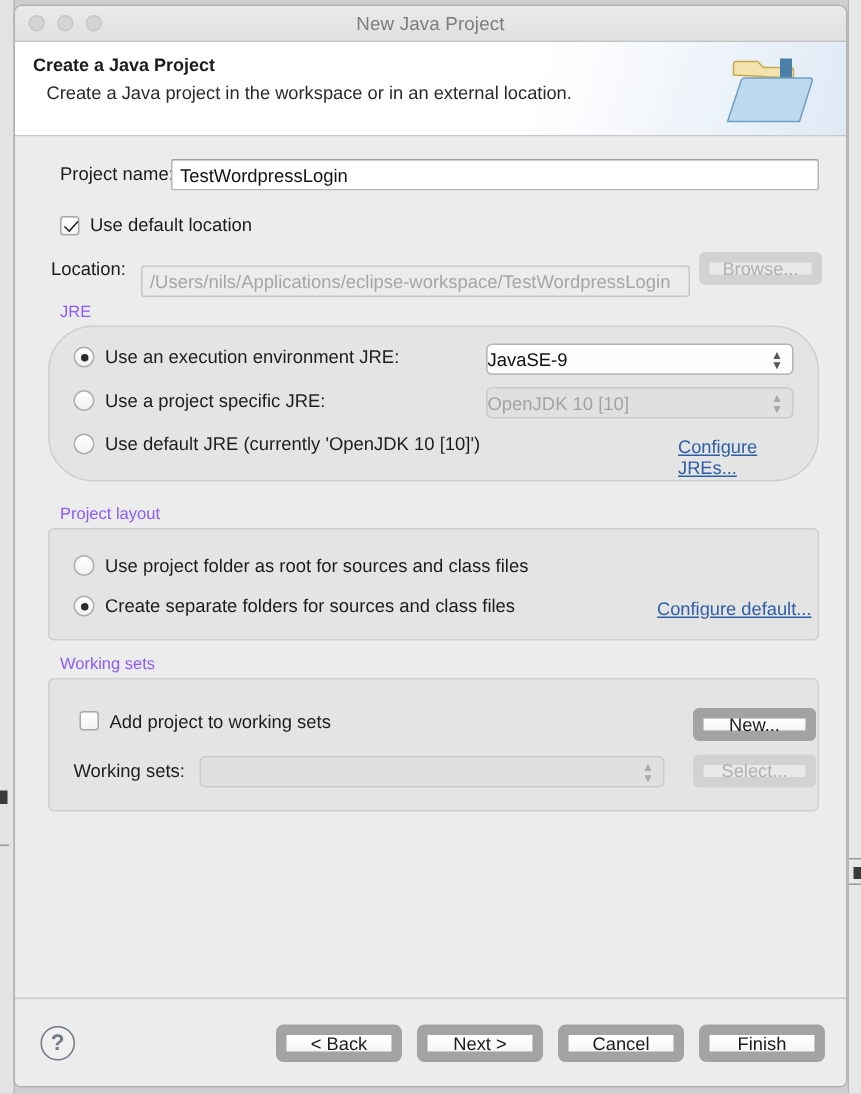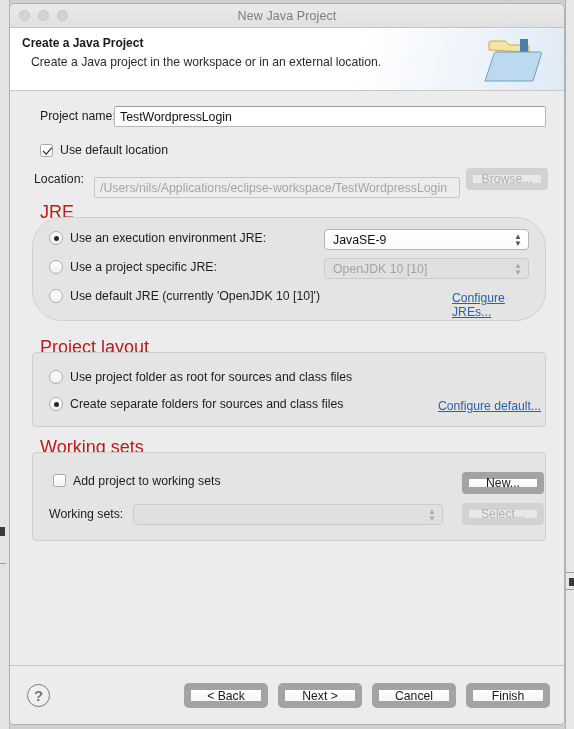--- a/index.html
+++ b/index.html
@@ -193,36 +193,36 @@
   
   .group {
     position: absolute;
     background: #e4e4e4;
     border: 1px solid #cfcfcf;
     border-radius: 4px;
     box-sizing: border-box;
   }
   .group-title {
     position: absolute;
-    font-size: 18px;
-    color: #b91c1c;
+    font-size: 11px;
+    color: #8b5cf6;
   }
 
   
   .combo {
     background: linear-gradient(to bottom,#ffffff,#fbfbfb);
     border: 1px solid #b4b4b4;
     border-radius: 4px;
     height: 21px;
     box-sizing: border-box;
     font-size: 12.3px;
     color: #111;
     display: flex;
     align-items: center;
-    padding: 0 20px 0 8px;
+    padding: 0 20px 0 0;
     position: relative;
   }
   .combo.disabled {
     background: #e0e0e0;
     border-color: #cacaca;
     color: #a3a3a3;
   }
   .combo .arrows {
     position: absolute;
     right: 6px;

